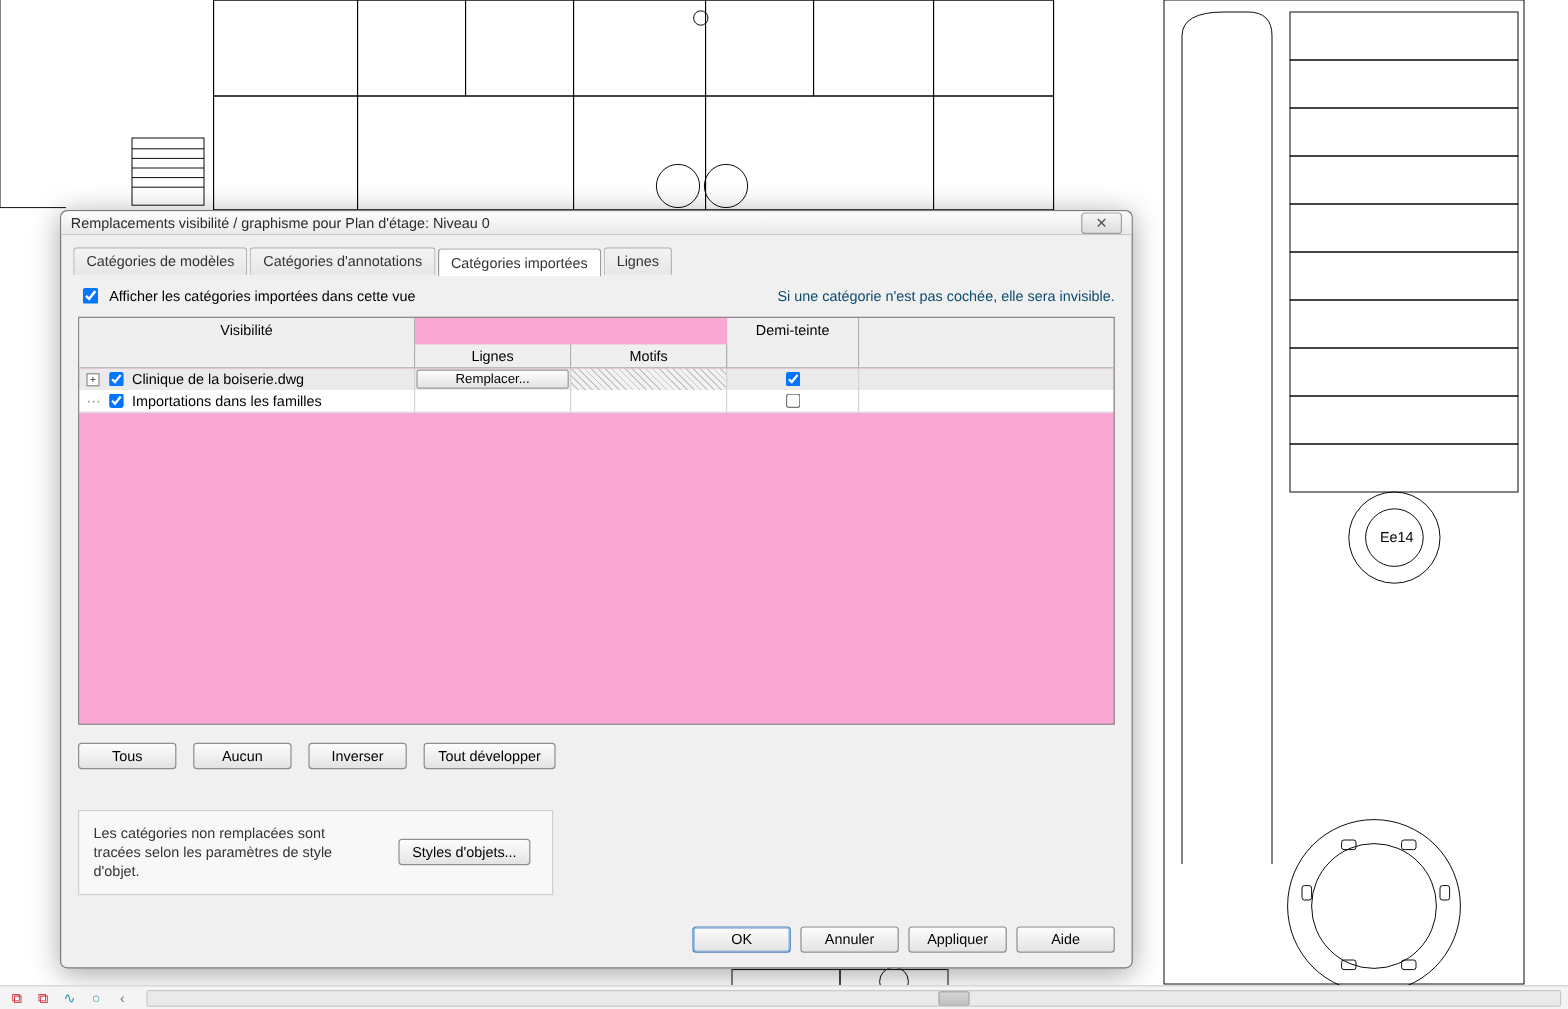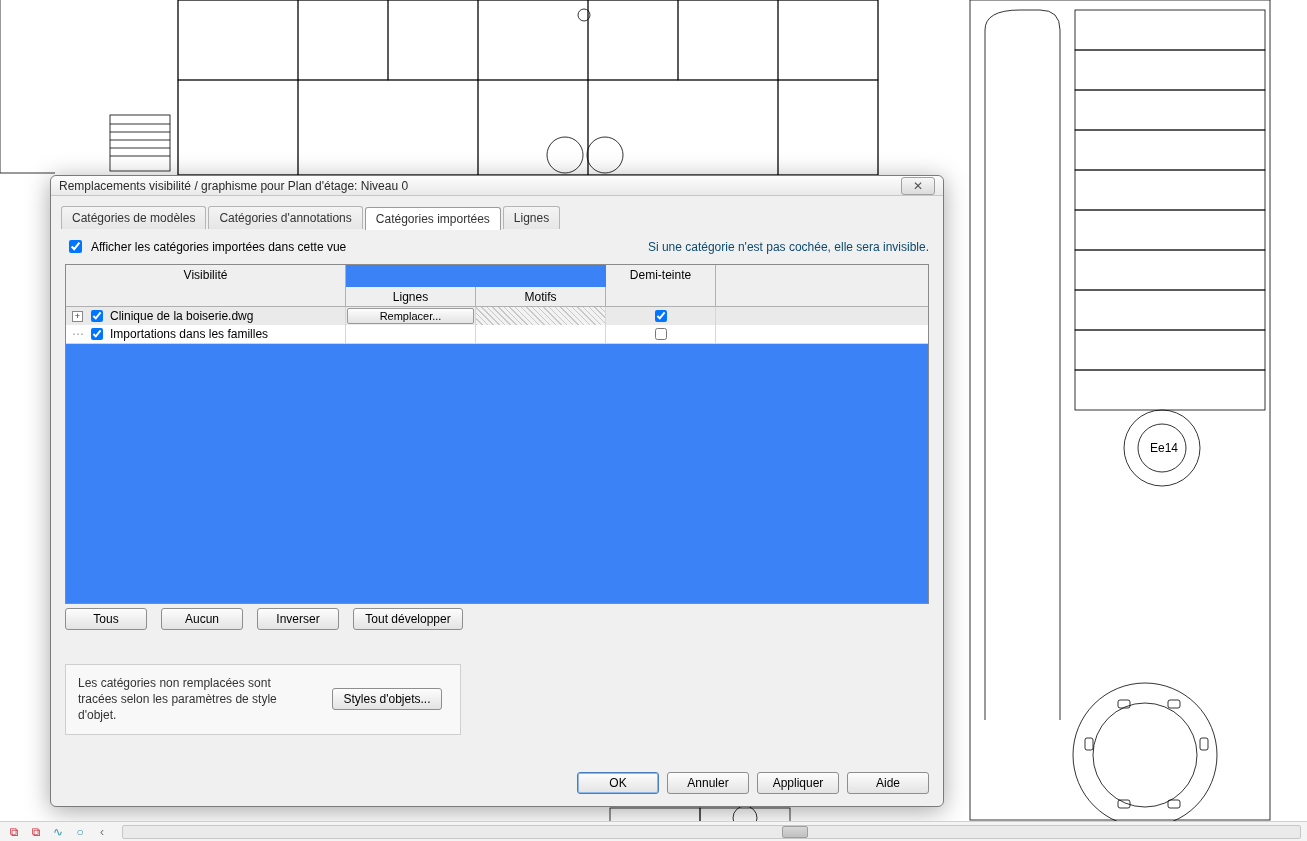--- a/index.html
+++ b/index.html
@@ -67,21 +67,21 @@
     display: flex; align-items: center; justify-content: space-between;
     padding: 2px 0 8px 0;
   }
   .chkline { display:flex; align-items:center; gap:6px; }
   .chkline input { width:13px; height:13px; }
   .hint { color: #0c4a6e; }
 
   .grid {
     border: 1px solid #8a8a8a;
     height: 340px;
-    background: #3b82f6;
+    background: #f9a8d4;
     display: flex; flex-direction: column;
     overflow: hidden;
   }
   .gcell-h {
     border-right: 1px solid #b0b0b0;
     border-bottom: 1px solid #b0b0b0;
     background: #efefef;
     text-align: center;
     padding: 3px 4px;
   }
@@ -128,21 +128,21 @@
     border-radius: 2px;
     font-size: 11px;
     cursor: pointer;
   }
   .motif-hatch {
     width:100%; height:100%;
     background: repeating-linear-gradient(45deg,#c8c8c8 0,#c8c8c8 1px,#f2f2f2 1px,#f2f2f2 4px);
   }
 
   .btnrow {
-    display:flex; gap:14px; padding: 4px 0 0 0;
+    display:flex; gap:14px; padding: 15px 0 0 0;
   }
   button.std {
     min-width: 82px; height: 22px;
     background: linear-gradient(#fdfdfd,#e3e3e3);
     border: 1px solid #8e8e8e;
     border-radius: 3px;
     cursor: pointer;
     padding: 0 10px;
   }
 

